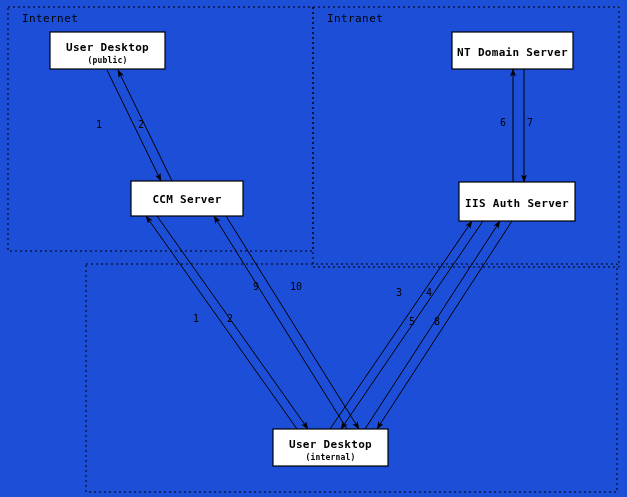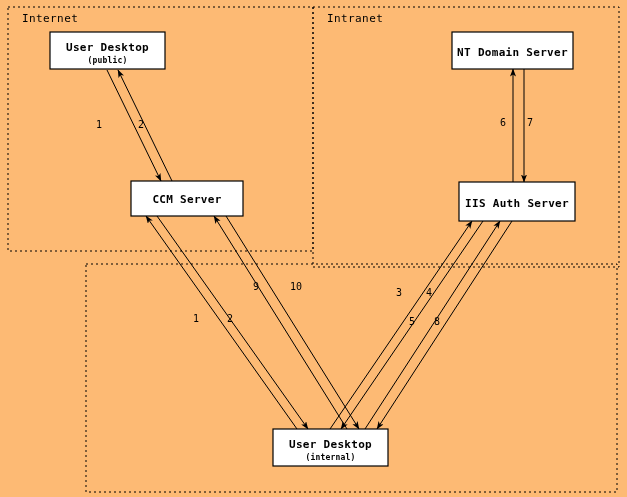--- a/index.html
+++ b/index.html
@@ -7,21 +7,21 @@
     padding: 0;
     background: #ffffff;
   }
   body {
     font-family: "DejaVu Sans Mono", "Liberation Mono", monospace;
   }
   #diagram-root {
     position: relative;
     width: 627px;
     height: 497px;
-    background: #fdba74;
+    background: #1d4ed8;
     overflow: hidden;
   }
   svg.canvas {
     position: absolute;
     left: 0;
     top: 0;
     width: 627px;
     height: 497px;
     display: block;
   }

